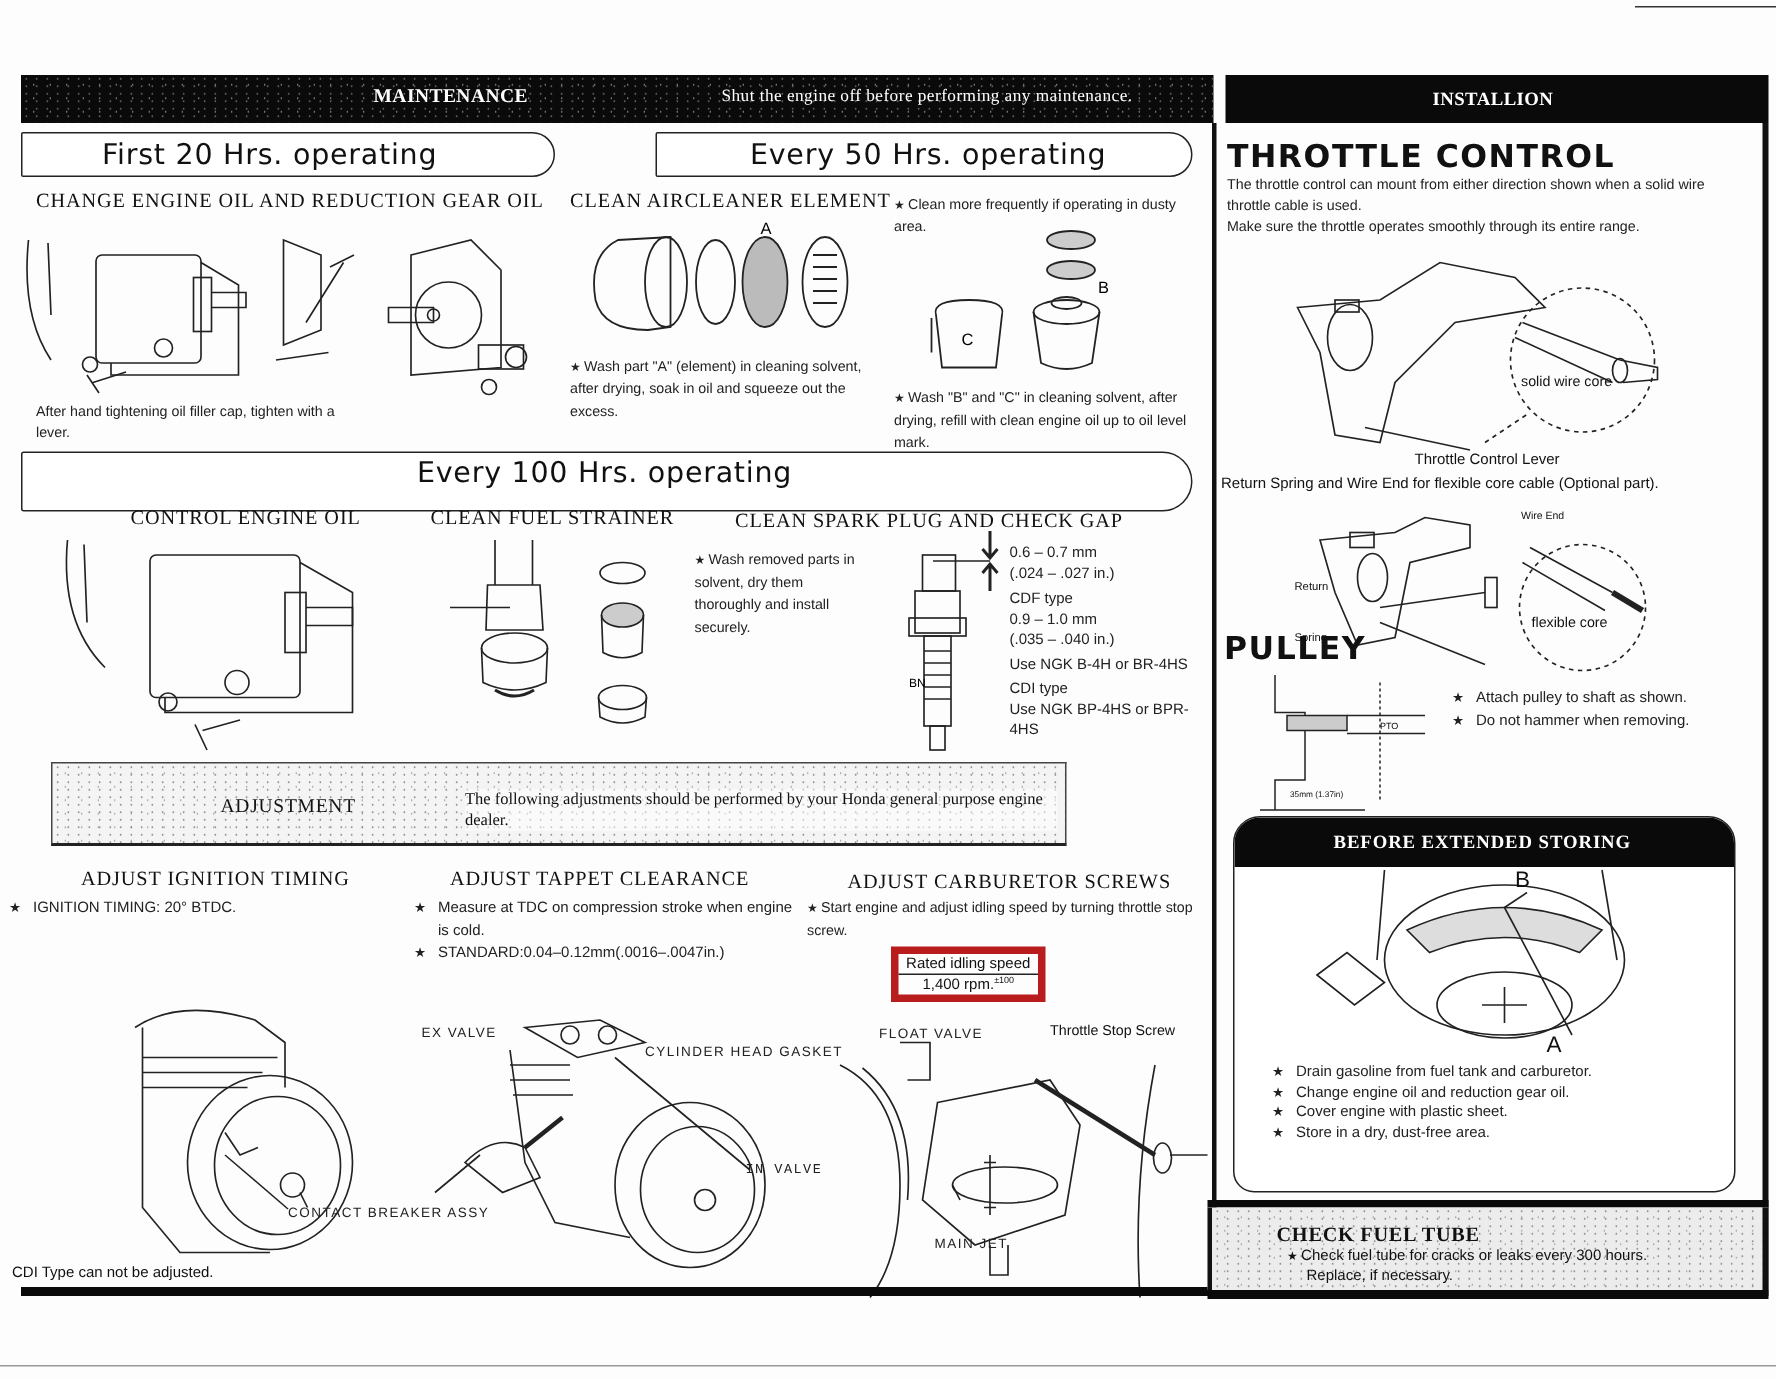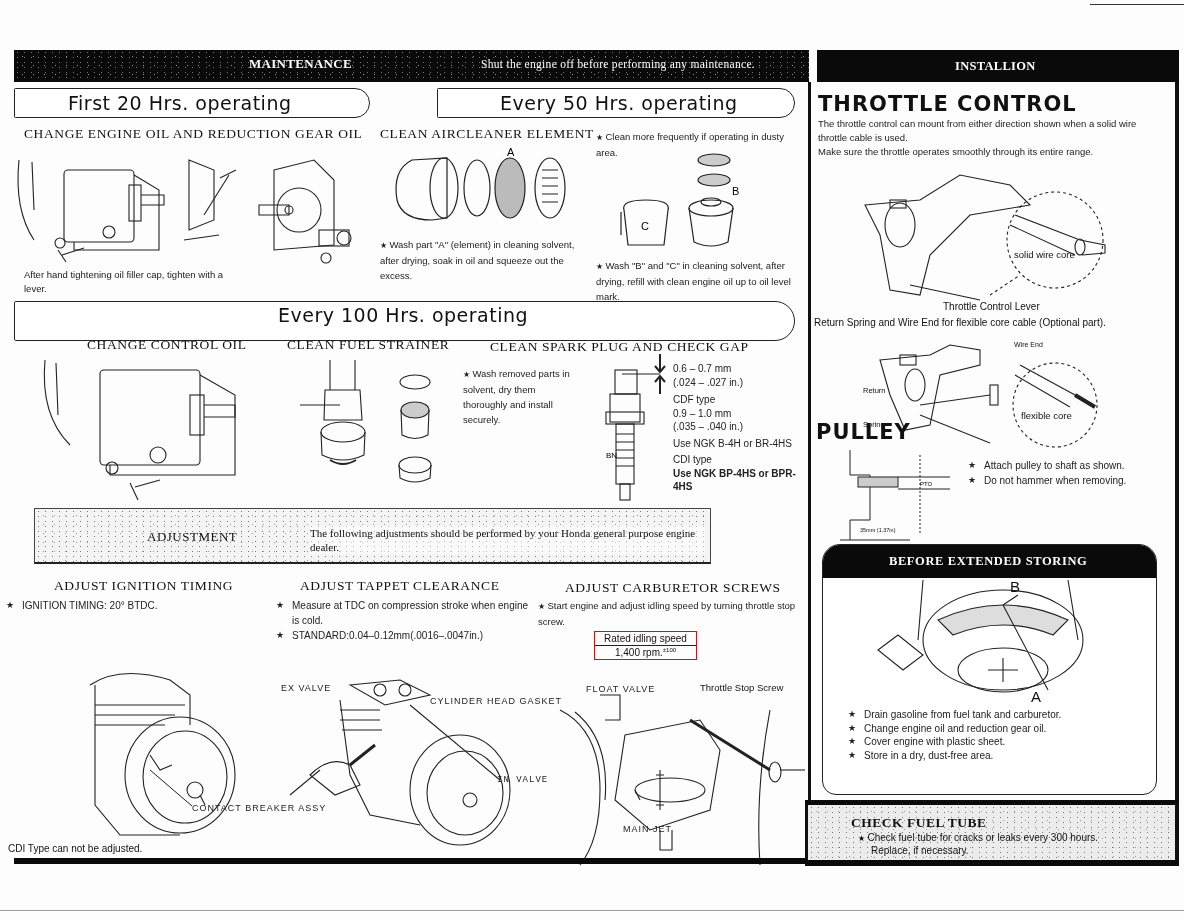--- a/index.html
+++ b/index.html
@@ -105,21 +105,21 @@
   <text x="116" y="45" font-size="11" font-family="Liberation Sans, sans-serif">B</text>
   <text x="25" y="80" font-size="11" font-family="Liberation Sans, sans-serif">C</text>
 </svg>
 
 <div class="abs note star" style="left:596px;top:258px;width:196px;">Wash "B" and "C" in cleaning solvent, after drying, refill with clean engine oil up to oil level mark.</div>
 
 <div class="abs interval" style="left:14px;top:301px;width:781px;height:40px;">
   <span class="abs" style="left:263px;top:2px;">Every 100 Hrs. operating</span>
 </div>
 
-<div class="abs sec-head" style="left:87px;top:337px;">CHANGE CONTROL OIL</div>
+<div class="abs sec-head" style="left:87px;top:337px;">CONTROL ENGINE OIL</div>
 <div class="abs sec-head" style="left:287px;top:337px;">CLEAN FUEL STRAINER</div>
 <div class="abs sec-head" style="left:490px;top:339px;">CLEAN SPARK PLUG AND CHECK GAP</div>
 
 <svg class="abs" style="left:40px;top:355px;" width="200" height="150" viewBox="0 0 200 150">
   <g fill="none" stroke="#222" stroke-width="1.1">
     <path d="M5 5 Q0 60 30 90 M16 8 L18 60"></path>
     <rect x="60" y="15" width="100" height="95" rx="4"></rect>
     <path d="M160 20 L195 40 L195 120 L70 120 L70 110"></path>
     <rect x="150" y="40" width="14" height="40"></rect>
     <path d="M164 50 L195 50 L195 62 L164 62"></path>
@@ -163,21 +163,21 @@
 </svg>
 
 <div class="abs" style="left:673px;top:362px;font-size:10px;line-height:13.5px;color:#222;">
   <div>0.6 – 0.7 mm</div>
   <div>(.024 – .027 in.)</div>
   <div style="margin-top:4px;">CDF type</div>
   <div>0.9 – 1.0 mm</div>
   <div>(.035 – .040 in.)</div>
   <div style="margin-top:3px;">Use NGK B-4H or BR-4HS</div>
   <div style="margin-top:3px;">CDI type</div>
-  <div style="width:125px;font-weight:bold;">Use NGK BP-4HS or BPR-4HS</div>
+  <div style="width:125px;">Use NGK BP-4HS or BPR-4HS</div>
 </div>
 
 <div class="abs noise" style="left:34px;top:508px;width:677px;height:56px;border:1px solid #444;border-bottom:2px solid #222;background-color:#f4f4f4;">
   <span class="abs serif" style="left:112px;top:20px;font-size:13px;letter-spacing:0.5px;">ADJUSTMENT</span>
   <span class="abs serif" style="left:275px;top:17px;width:395px;font-size:11px;line-height:14px;background:rgba(255,255,255,0.5);">The following adjustments should be performed by your Honda general purpose engine dealer.</span>
 </div>
 
 <div class="abs sec-head" style="left:54px;top:578px;">ADJUST IGNITION TIMING</div>
 <ul class="abs bullets" style="left:6px;top:598px;width:264px;">
   <li>IGNITION TIMING: 20° BTDC.</li>
@@ -224,21 +224,21 @@
     <path d="M120 30 L210 105"></path>
   </g>
 </svg>
 <div class="abs label" style="left:281px;top:683px;">EX VALVE</div>
 <div class="abs label" style="left:430px;top:696px;">CYLINDER HEAD GASKET</div>
 <div class="abs label" style="left:497px;top:775px;font-family:Liberation Mono, monospace;">IN VALVE</div>
 
 <div class="abs sec-head" style="left:565px;top:580px;">ADJUST CARBURETOR SCREWS</div>
 <div class="abs note star" style="left:538px;top:598px;width:260px;">Start engine and adjust idling speed by turning throttle stop screw.</div>
 
-<div class="abs" style="left:594px;top:631px;width:103px;border:1px solid #b91c1c;font-size:10px;text-align:center;">
+<div class="abs" style="left:594px;top:631px;width:103px;border:5px solid #b91c1c;font-size:10px;text-align:center;">
   <div style="border-bottom:1px solid #222;padding:1px 0;">Rated idling speed</div>
   <div style="padding:1px 0;">
     <span>1,400 rpm.</span><sup style="font-size:6px;">±100</sup>
   </div>
 </div>
 
 <svg class="abs" style="left:560px;top:690px;" width="245" height="175" viewBox="0 0 245 175">
   <g fill="none" stroke="#222" stroke-width="1.1">
     <path d="M0 20 Q40 40 40 100 Q40 150 20 175"></path>
     <path d="M15 22 Q50 50 45 110"></path>

